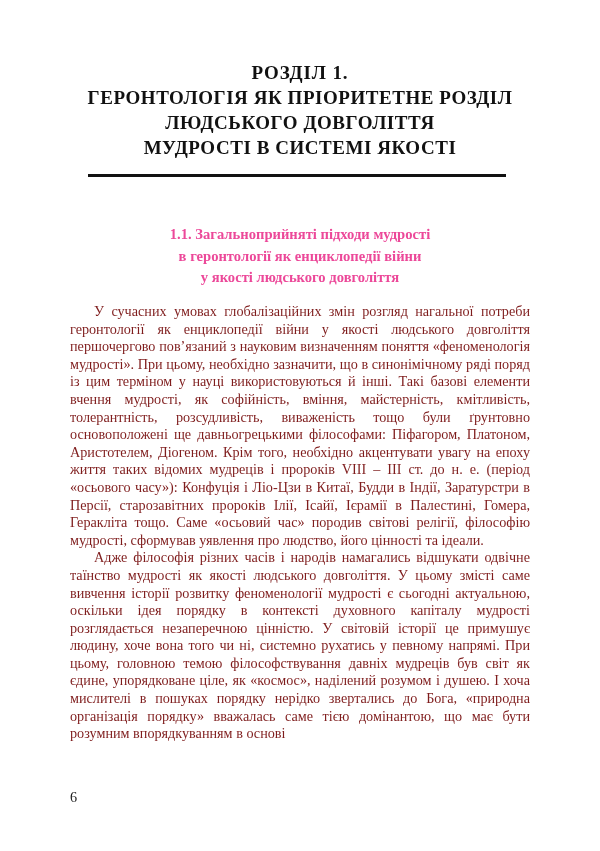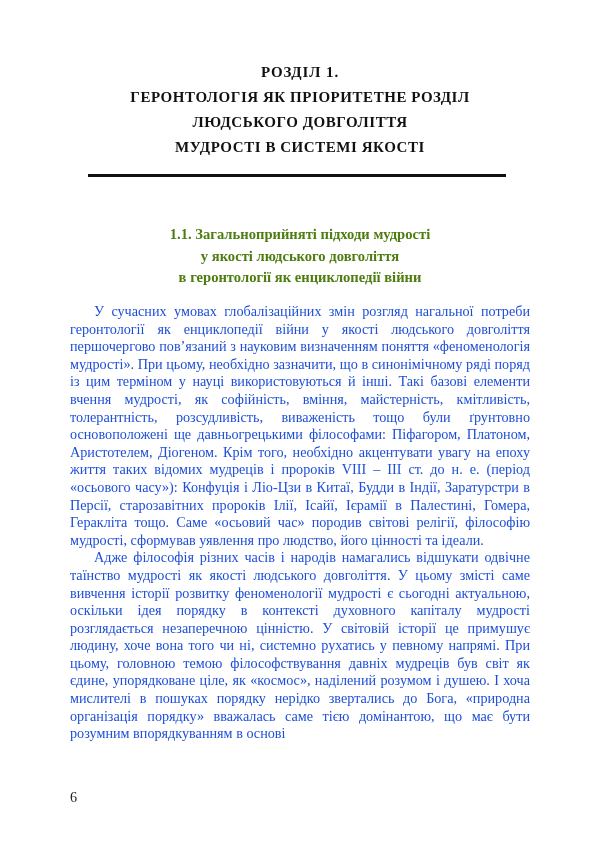--- a/index.html
+++ b/index.html
@@ -25,21 +25,21 @@
   
   .chapter-head {
     position: absolute;
     left: 70px;
     right: 70px;
     top: 60px;
     text-align: center;
   }
   .chapter-head .line {
     font-weight: bold;
-    font-size: 15px;
+    font-size: 19px;
     line-height: 25px;
     letter-spacing: 0.55px;
     color: #111111;
     white-space: nowrap;
   }
   .chapter-head .line.l1 {
     letter-spacing: 0.9px;
   }
 
   
@@ -57,39 +57,39 @@
     position: absolute;
     left: 70px;
     right: 70px;
     top: 224px;
     text-align: center;
   }
   .section-head .line {
     font-weight: bold;
     font-size: 14.6px;
     line-height: 21.5px;
-    color: #4d7c0f;
+    color: #ec4899;
     white-space: nowrap;
   }
 
   
   .body-text {
     position: absolute;
     left: 70px;
     width: 460px;
     top: 303px;
   }
   .body-text p {
     margin: 0;
     font-size: 14.2px;
     line-height: 17.6px;
     text-align: justify;
     text-indent: 24px;
     text-justify: inter-word;
-    color: #1d4ed8;
+    color: #7f1d1d;
     hyphens: manual;
   }
 
   
   .page-number {
     position: absolute;
     left: 70px;
     top: 788px;
     font-size: 14.2px;
     line-height: 18px;
@@ -105,22 +105,22 @@
     <div class="line l1">РОЗДІЛ 1.</div>
     <div class="line">ГЕРОНТОЛОГІЯ ЯК ПРІОРИТЕТНЕ РОЗДІЛ</div>
     <div class="line">ЛЮДСЬКОГО ДОВГОЛІТТЯ</div>
     <div class="line">МУДРОСТІ В СИСТЕМІ ЯКОСТІ</div>
   </div>
 
   <div class="rule"></div>
 
   <div class="section-head">
     <div class="line">1.1. Загальноприйняті підходи мудрості</div>
+    <div class="line">в геронтології як енциклопедії війни</div>
     <div class="line">у якості людського довголіття</div>
-    <div class="line">в геронтології як енциклопедії війни</div>
   </div>
 
   <div class="body-text">
     <p>У сучасних умовах глобалізаційних змін розгляд нагальної потреби геронтології як енциклопедії війни у якості людського довголіття першочергово повʼязаний з науковим визначенням поняття «феноменологія мудрості». При цьому, необхідно зазначити, що в синонімічному ряді поряд із цим терміном у науці використовуються й інші. Такі базові елементи вчення мудрості, як софійність, вміння, майстерність, кмітливість, толерантність, розсудливість, виваженість тощо були ґрунтовно основоположені ще давньогрецькими філософами: Піфагором, Платоном, Аристотелем, Діогеном. Крім того, необхідно акцентувати увагу на епоху життя таких відомих мудреців і пророків VIII – III ст. до н. е. (період «осьового часу»): Конфуція і Ліо-Цзи в Китаї, Будди в Індії, Заратурстри в Персії, старозавітних пророків Ілії, Ісайї, Ієрамії в Палестині, Гомера, Геракліта тощо. Саме «осьовий час» породив світові релігії, філософію мудрості, сформував уявлення про людство, його цінності та ідеали.</p>
     <p>Адже філософія різних часів і народів намагались відшукати одвічне таїнство мудрості як якості людського довголіття. У цьому змісті саме вивчення історії розвитку феноменології мудрості є сьогодні актуальною, оскільки ідея порядку в контексті духовного капіталу мудрості розглядається незаперечною цінністю. У світовій історії це примушує людину, хоче вона того чи ні, системно рухатись у певному напрямі. При цьому, головною темою філософствування давніх мудреців був світ як єдине, упорядковане ціле, як «космос», наділений розумом і душею. І хоча мислителі в пошуках порядку нерідко звертались до Бога, «природна організація порядку» вважалась саме тією домінантою, що має бути розумним впорядкуванням в основі</p>
   </div>
 
   <div class="page-number">6</div>
 
 </div>

